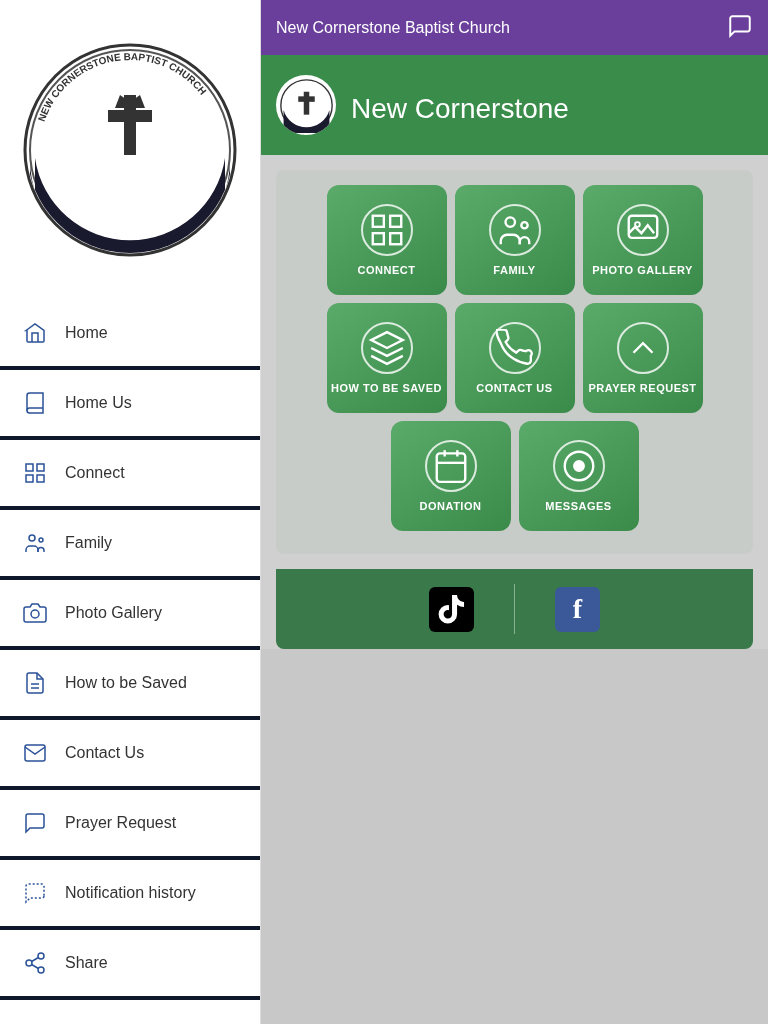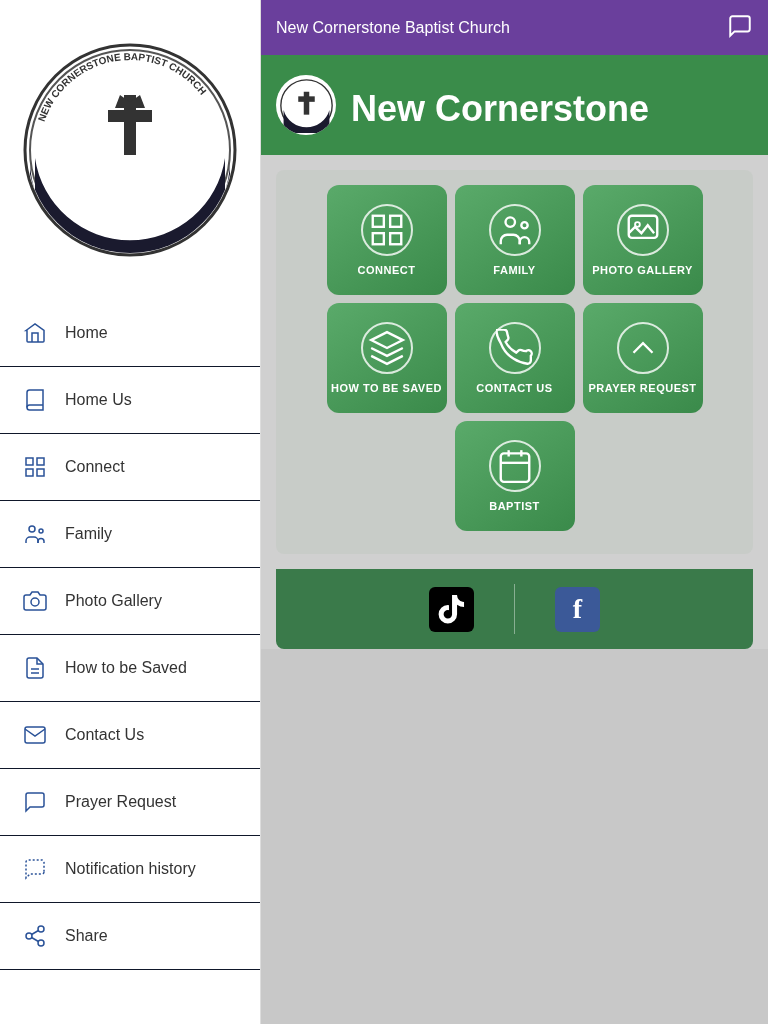--- a/index.html
+++ b/index.html
@@ -35,21 +35,21 @@
 
     .sidebar-nav {
       flex: 1;
       overflow-y: auto;
     }
 
     .nav-item {
       display: flex;
       align-items: center;
       padding: 18px 20px;
-      border-bottom: 1px solid #0f172a;
+      border-bottom: 4px solid #0f172a;
       cursor: pointer;
       color: #2a5298;
       font-size: 16px;
     }
 
     .nav-icon {
       width: 30px;
       height: 30px;
       margin-right: 15px;
       display: flex;
@@ -120,22 +120,22 @@
       border-radius: 50%;
       background: #fff;
       margin-right: 15px;
       overflow: hidden;
       display: flex;
       align-items: center;
       justify-content: center;
     }
 
     #church-name {
-      font-size: 36px;
-      font-weight: bold;
+      font-size: 28px;
+      font-weight: normal;
       color: #fff;
       line-height: 1.2;
       margin-top: 8px;
     }
 
     
     #grid-container {
       background: #c8ccc8;
       padding: 15px;
       margin: 15px;
@@ -490,21 +490,30 @@
     <div class="grid-row">
       <button class="grid-btn">
         <div class="btn-icon-circle">
           <svg viewBox="0 0 24 24">
               <rect x="3" y="4" width="18" height="18" rx="2" ry="2" stroke="white" stroke-width="1.5"></rect>
               <line x1="16" y1="2" x2="16" y2="6" stroke="white" stroke-width="1.5"></line>
               <line x1="8" y1="2" x2="8" y2="6" stroke="white" stroke-width="1.5"></line>
               <line x1="3" y1="10" x2="21" y2="10" stroke="white" stroke-width="1.5"></line>
             </svg>
         </div>
-        <span class="btn-label">BAPTIST</span>
+        <span class="btn-label">DONATION</span>
+      </button>
+      <button class="grid-btn">
+        <div class="btn-icon-circle">
+          <svg viewBox="0 0 24 24">
+              <circle cx="12" cy="12" r="9" stroke="white" stroke-width="1.5"></circle>
+              <circle cx="12" cy="12" r="3" stroke="white" stroke-width="1.5" fill="white"></circle>
+            </svg>
+        </div>
+        <span class="btn-label">MESSAGES</span>
       </button>
     </div>
   </div>
 
   <div id="social-bar">
 
     <div class="social-icon tiktok-icon" style="padding:5px;">
       <svg viewBox="0 0 24 24" width="35" height="35" fill="white">
         <path d="M19.59 6.69a4.83 4.83 0 01-3.77-4.25V2h-3.45v13.67a2.89 2.89 0 01-2.88 2.5 2.89 2.89 0 01-2.89-2.89 2.89 2.89 0 012.89-2.89c.28 0 .54.04.79.1V9.01a6.33 6.33 0 00-.79-.05 6.34 6.34 0 00-6.34 6.34 6.34 6.34 0 006.34 6.34 6.34 6.34 0 006.33-6.34V8.69a8.18 8.18 0 004.78 1.53V6.77a4.85 4.85 0 01-1.01-.08z"></path>
       </svg>

